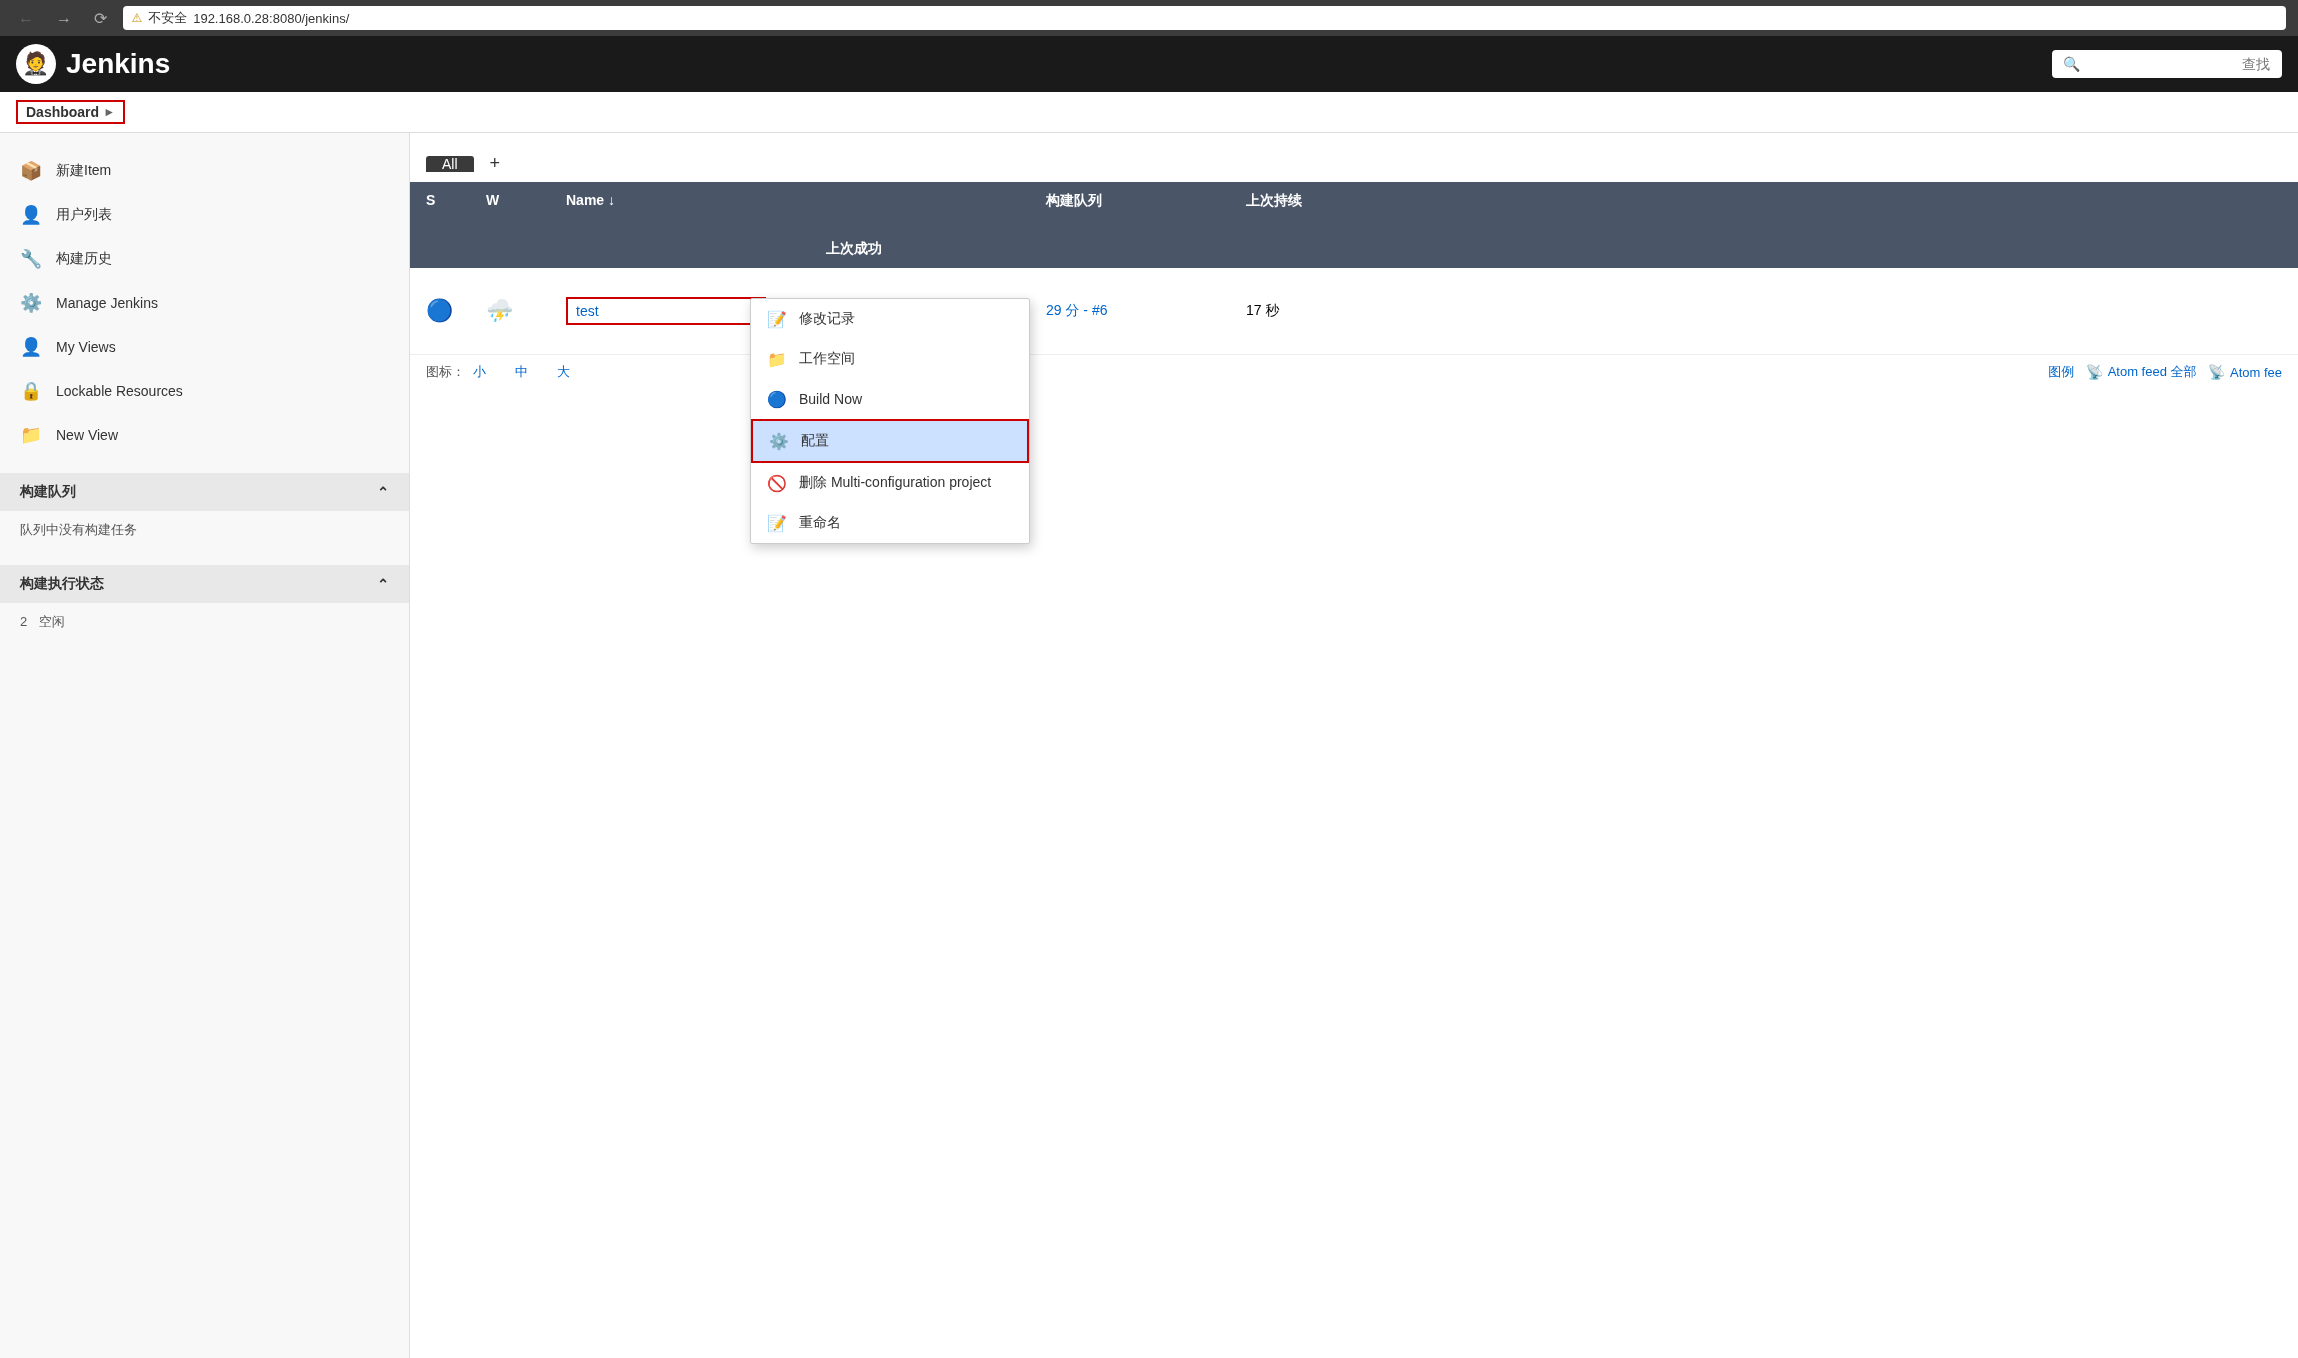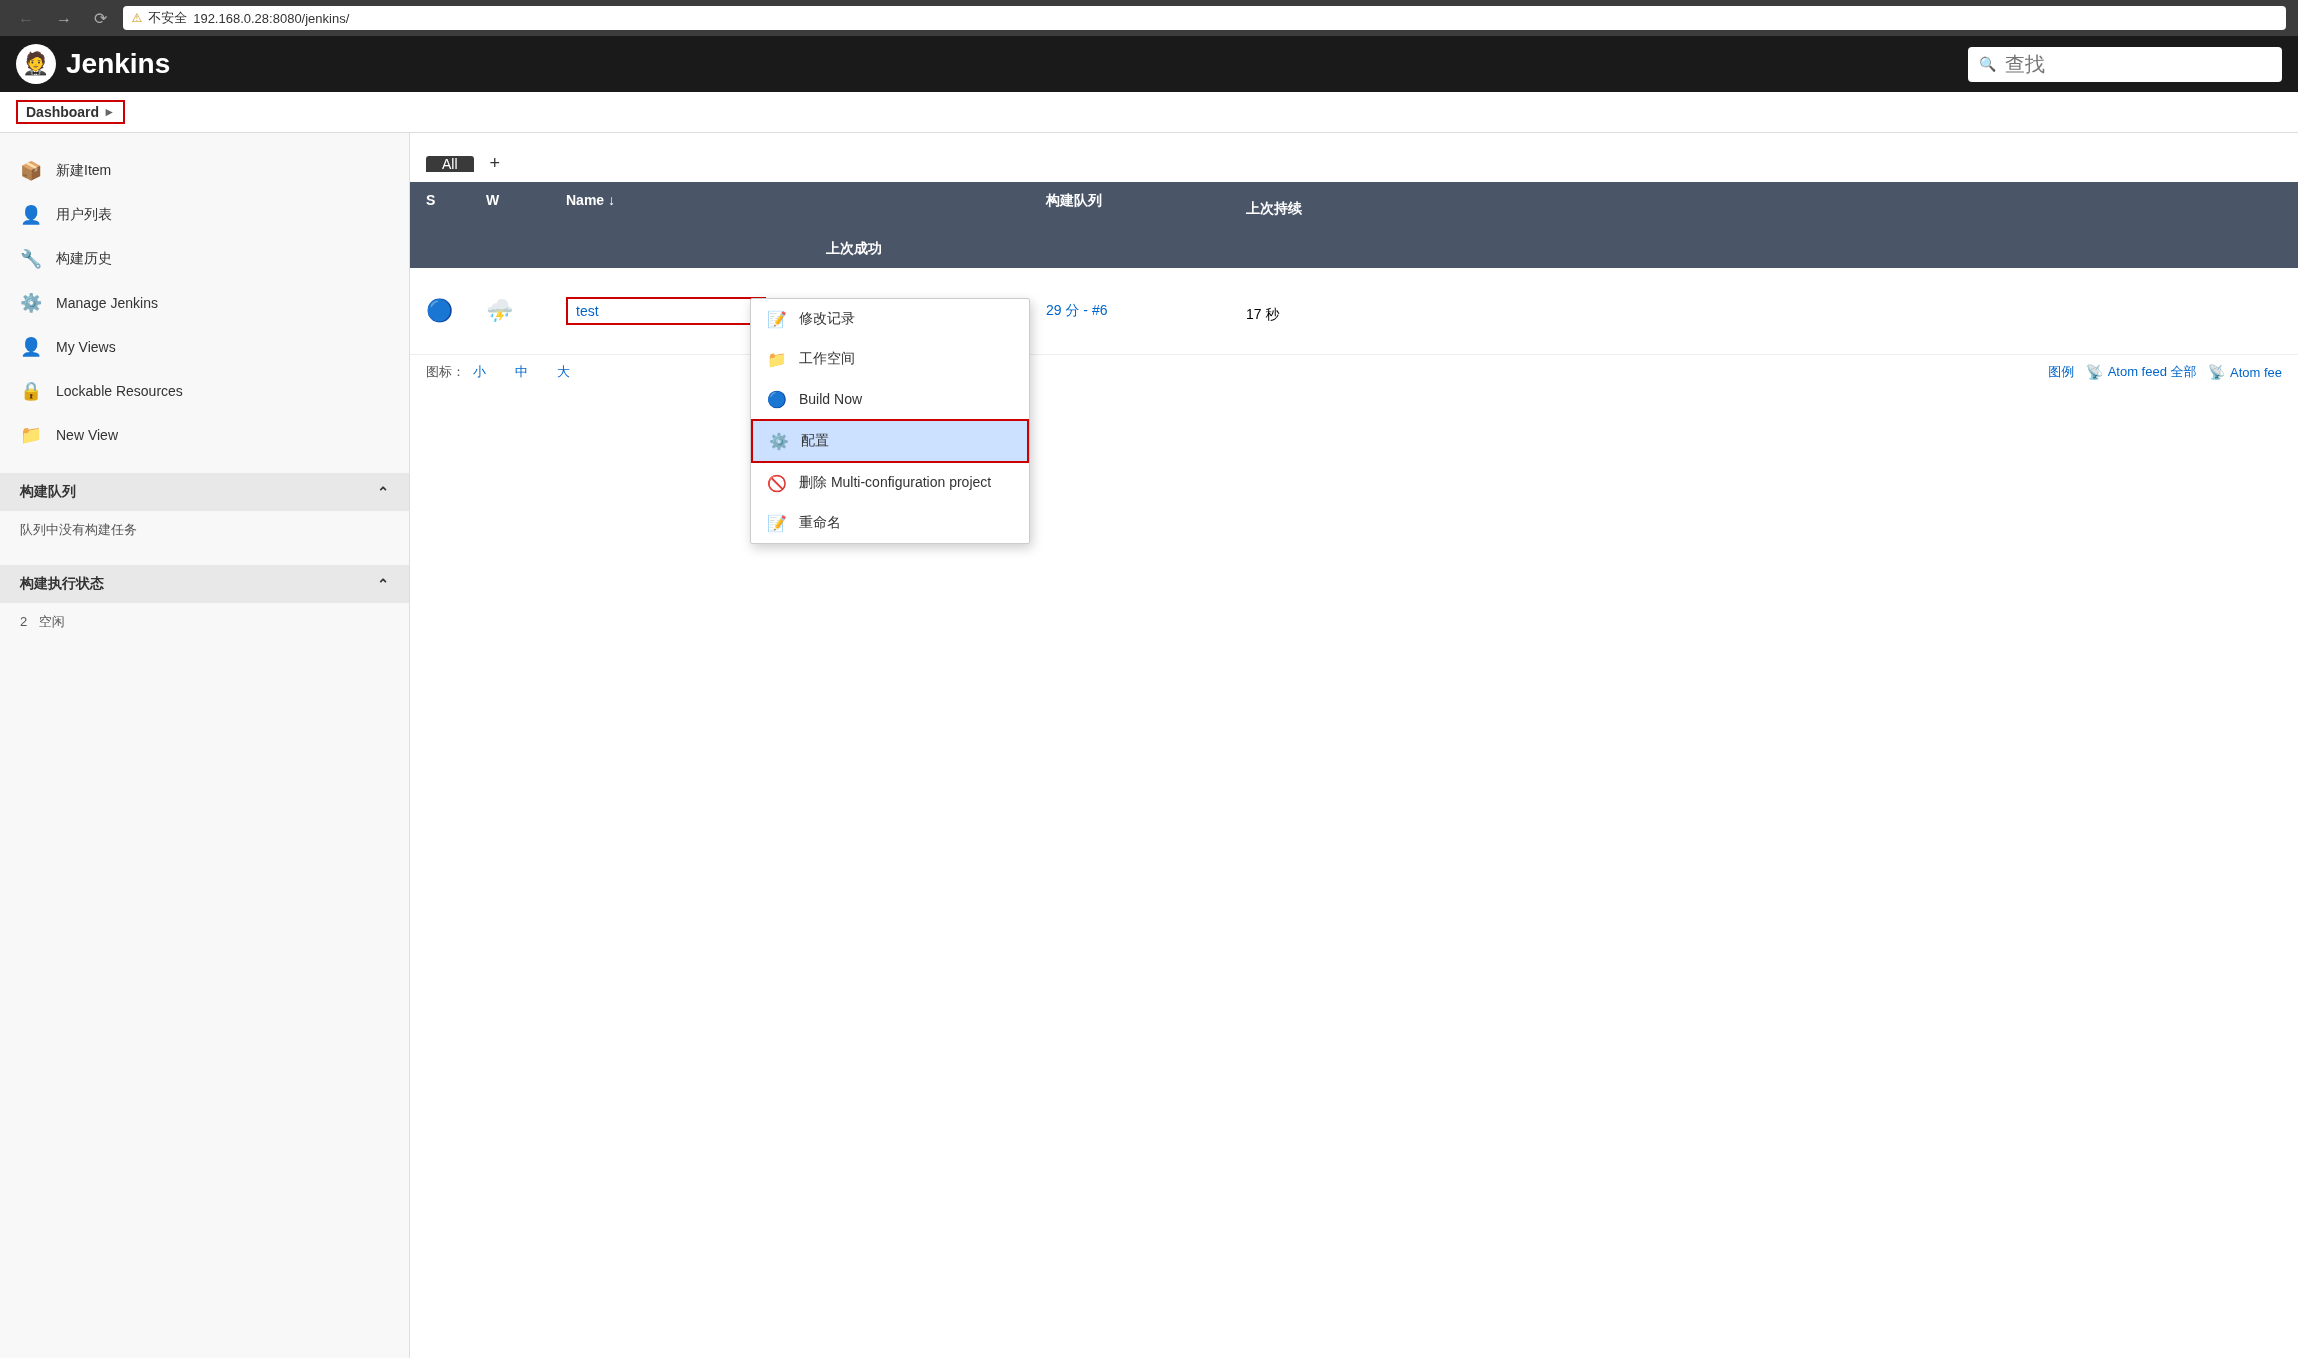--- a/index.html
+++ b/index.html
@@ -74,24 +74,25 @@
       background: #fff;
       border-radius: 4px;
       padding: 6px 12px;
       gap: 8px;
       min-width: 200px;
     }
     .search-icon { color: #666; font-size: 14px; }
     .search-input {
       border: none;
       outline: none;
-      font-size: 20px;
+      font-size: 14px;
       color: #666;
       background: transparent;
       width: 100%;
+      text-align: right;
     }
 
     
     .breadcrumb-bar {
       background: #fff;
       border-bottom: 1px solid #ddd;
       padding: 8px 16px;
       display: flex;
       align-items: center;
       gap: 6px;
@@ -196,21 +197,21 @@
       padding: 10px 16px;
       color: #fff;
       font-size: 14px;
       font-weight: bold;
     }
     .table-col-s { width: 60px; }
     .table-col-w { width: 80px; }
     .table-col-name { width: 260px; }
     .table-col-success { width: 220px; margin-top: 48px; }
     .table-col-fail { width: 200px; }
-    .table-col-duration { flex: 1; margin-top: 8px; }
+    .table-col-duration { flex: 1; }
 
     .table-row {
       display: flex;
       align-items: center;
       padding: 10px 16px;
       border-bottom: 1px solid #eee;
       position: relative;
     }
 
     

